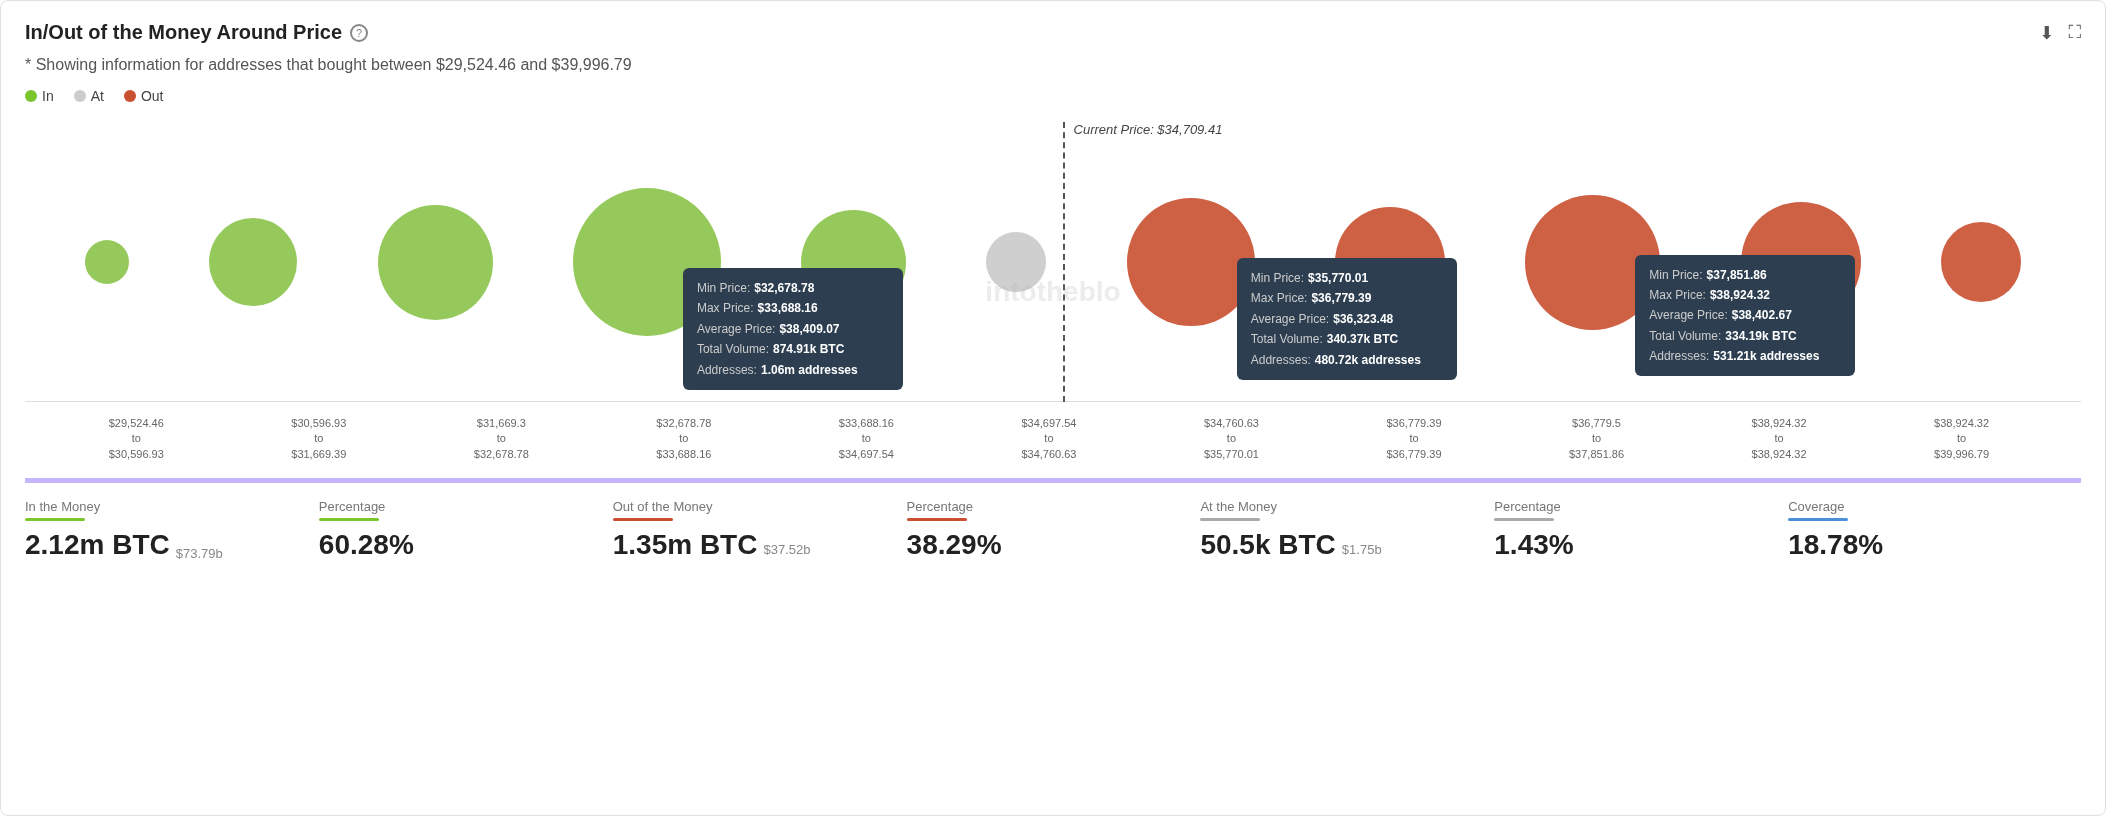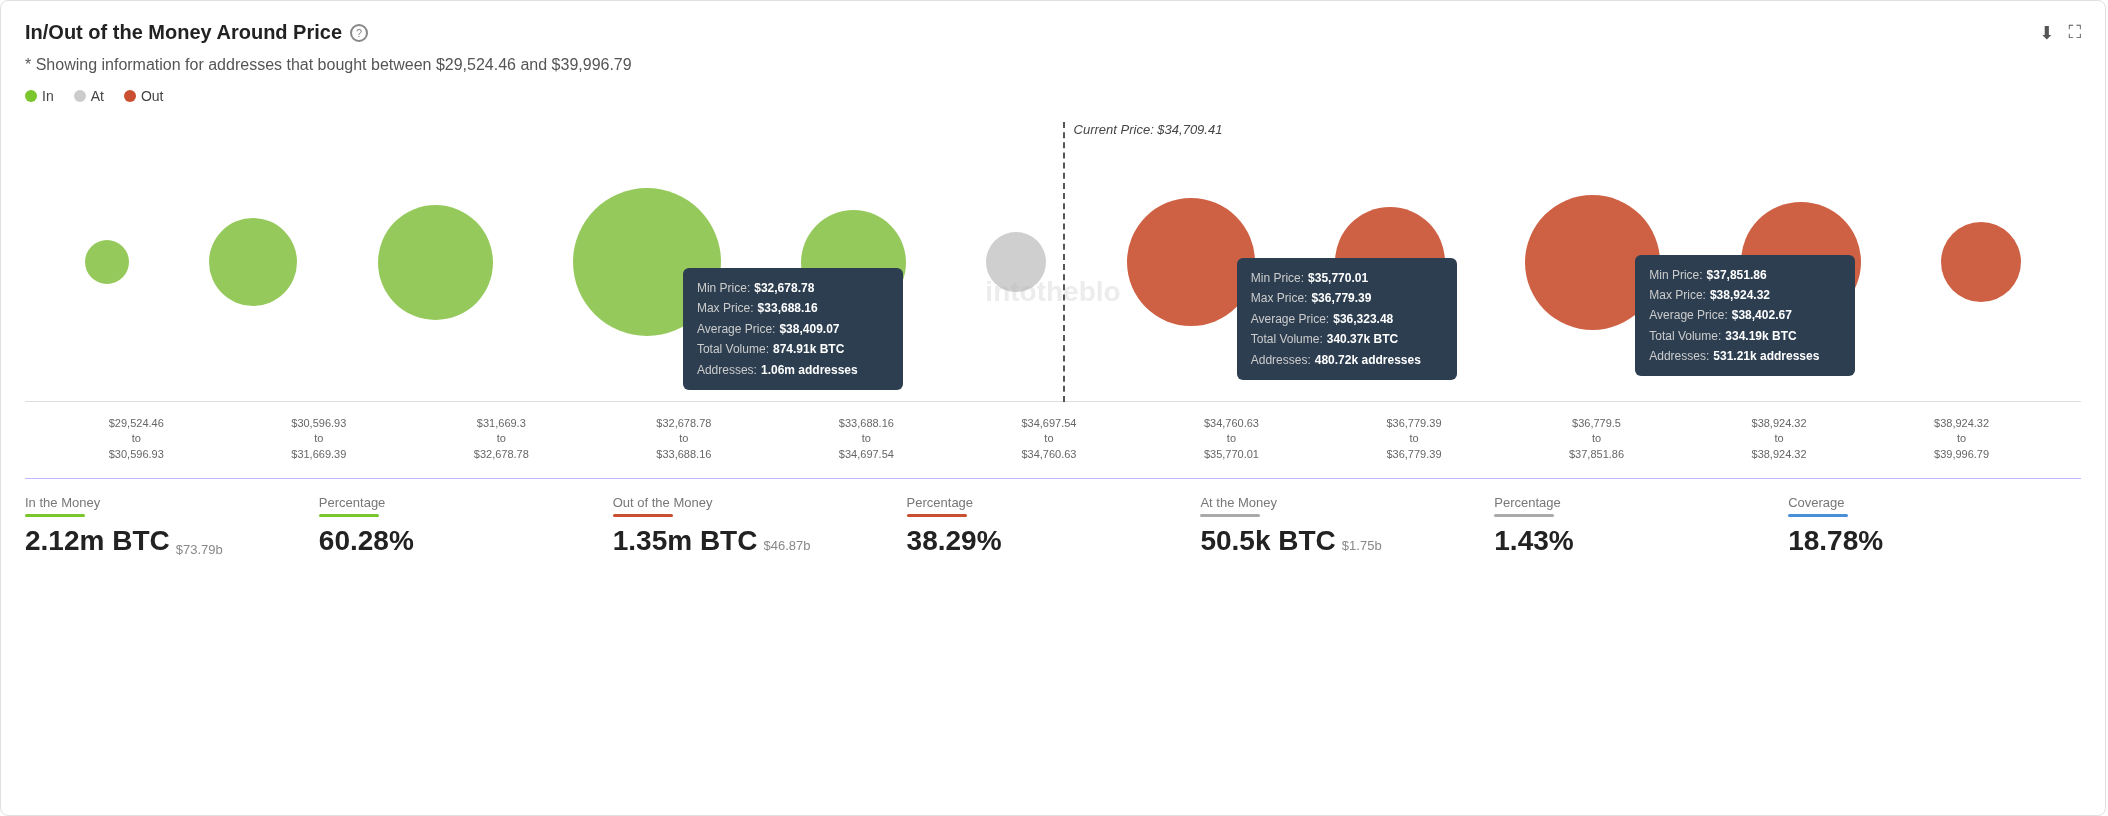--- a/index.html
+++ b/index.html
@@ -29,21 +29,21 @@
     .bubble { border-radius: 50%; }
     .bubble.green { background: #8bc34a; opacity: 0.9; }
     .bubble.gray { background: #bbb; opacity: 0.7; }
     .bubble.red { background: #c94f30; opacity: 0.9; }
     .x-label { text-align: center; font-size: 11px; color: #666; line-height: 1.4; }
     .baseline { position: absolute; bottom: 60px; left: 0; right: 0; height: 1px; background: #ddd; }
     .tooltip { position: absolute; background: #2c3e50; color: #fff; border-radius: 6px; padding: 10px 14px; font-size: 12px; z-index: 10; line-height: 1.7; min-width: 220px; }
     .tooltip .t-row { display: flex; gap: 4px; }
     .tooltip .t-label { color: #ccc; }
     .tooltip .t-value { font-weight: bold; }
-    .stats-section { display: flex; gap: 0; margin-top: 16px; border-top: 1px solid #c4b5fd; padding-top: 16px; }
+    .stats-section { display: flex; gap: 0; margin-top: 16px; border-top: 5px solid #c4b5fd; padding-top: 16px; }
     .stat-block { flex: 1; padding: 0 20px 0 0; }
     .stat-block:not(:last-child) { border-right: 1px solid transparent; }
     .stat-label { font-size: 13px; color: #777; margin-bottom: 4px; }
     .stat-underline { height: 3px; width: 60px; border-radius: 2px; margin-bottom: 8px; }
     .stat-underline.green { background: #7bc62d; }
     .stat-underline.red { background: #c94f30; }
     .stat-underline.gray { background: #aaa; }
     .stat-underline.blue { background: #4a90d9; }
     .stat-value { font-size: 28px; font-weight: 700; color: #222; }
     .stat-sub { font-size: 13px; color: #888; margin-left: 6px; }
@@ -235,21 +235,21 @@
       <div class="stat-label">Percentage</div>
       <div class="stat-underline green"></div>
       <span class="stat-pct">60.28%</span>
     </div>
 
     <div class="stat-block" style="min-width:220px;">
       <div class="stat-label">Out of the Money</div>
       <div class="stat-underline red"></div>
       <div style="display:flex;align-items:baseline;">
         <span class="stat-value">1.35m BTC</span>
-        <span class="stat-sub">$46.87b</span>
+        <span class="stat-sub">$37.52b</span>
       </div>
     </div>
 
     <div class="stat-block" style="min-width:130px;">
       <div class="stat-label">Percentage</div>
       <div class="stat-underline red"></div>
       <span class="stat-pct">38.29%</span>
     </div>
 
     <div class="stat-block" style="min-width:200px;">

